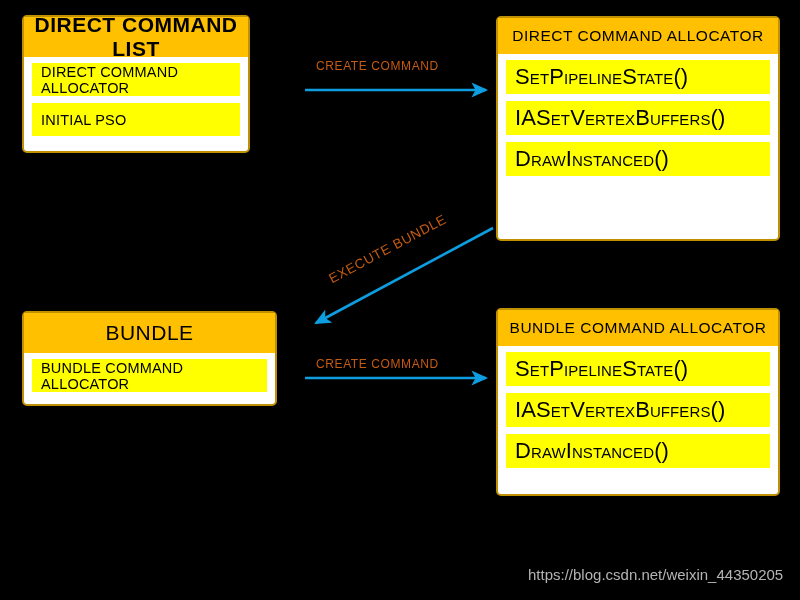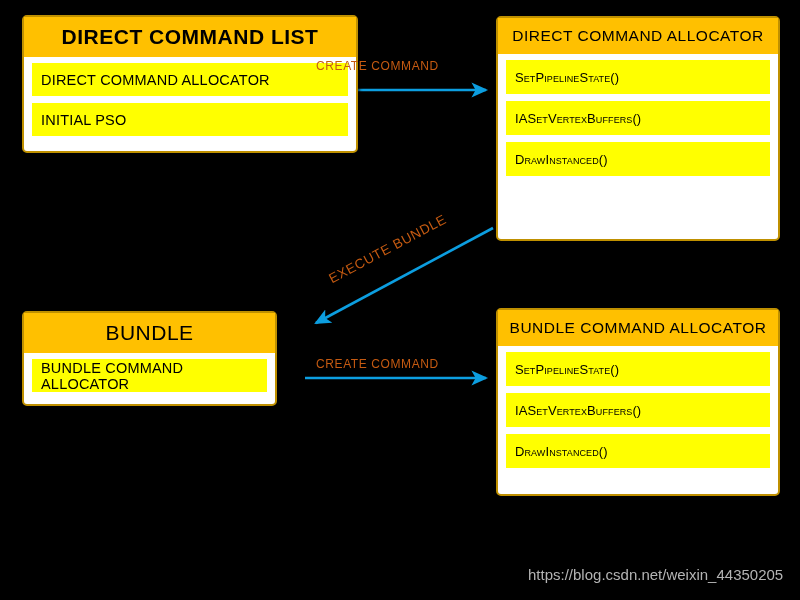--- a/index.html
+++ b/index.html
@@ -51,26 +51,26 @@
     padding-left: 9px;
     margin-bottom: 7px;
   }
   .row:last-child { margin-bottom: 0; }
 
   
   .plain .row { font-size: 14.5px; letter-spacing: 0.2px; }
   
   .api .row {
     font-variant: small-caps;
-    font-size: 13px;
+    font-size: 22px;
     letter-spacing: 0.1px;
   }
 
   
-  #box-direct-command-list { left: 22px;  top: 15px;  width: 336px; height: 138px; }
+  #box-direct-command-list { left: 22px;  top: 15px;  width: 228px; height: 138px; }
   #box-direct-command-list .box-header { height: 40px; font-size: 21px; font-weight: 700; }
   #box-direct-command-list .row { height: 33px; }
 
   #box-direct-command-allocator { left: 496px; top: 16px; width: 284px; height: 225px; }
   #box-direct-command-allocator .box-header { height: 36px; font-size: 15.5px; }
   #box-direct-command-allocator .row { height: 34px; }
 
   #box-bundle { left: 22px; top: 311px; width: 255px; height: 95px; }
   #box-bundle .box-header { height: 40px; font-size: 21px; }
   #box-bundle .row { height: 33px; }

